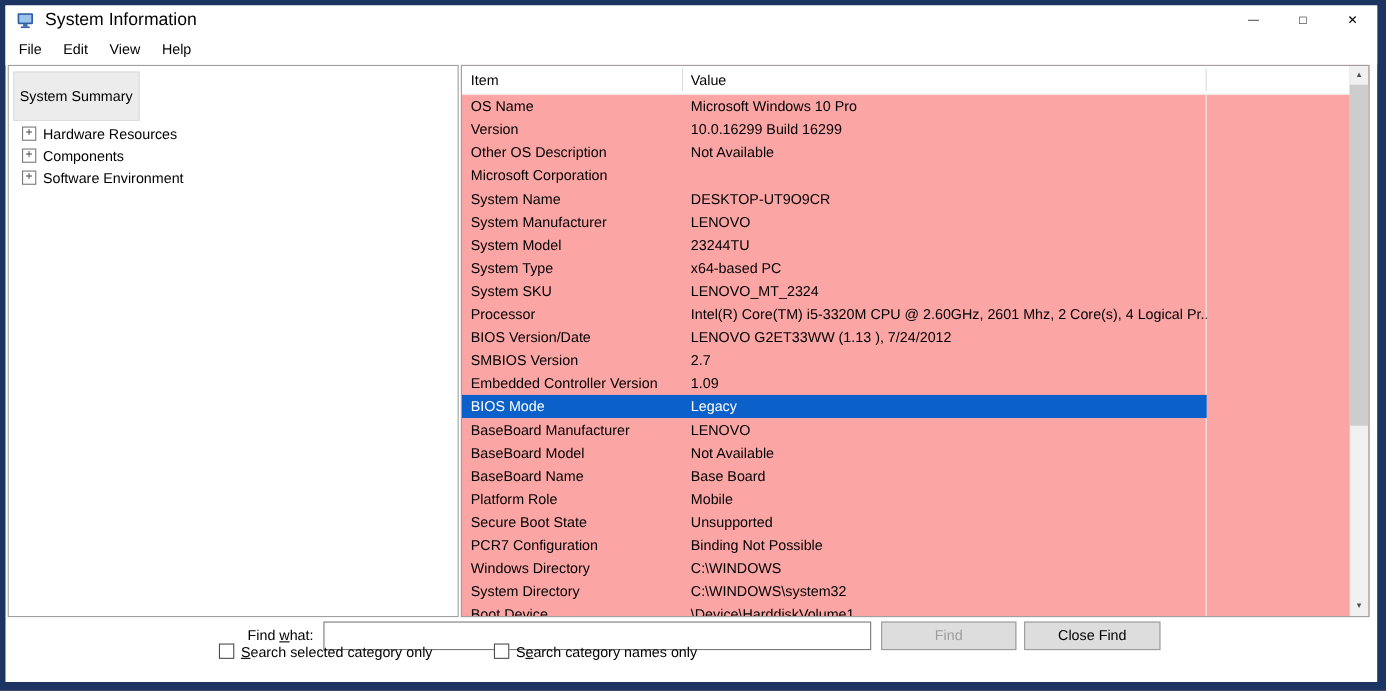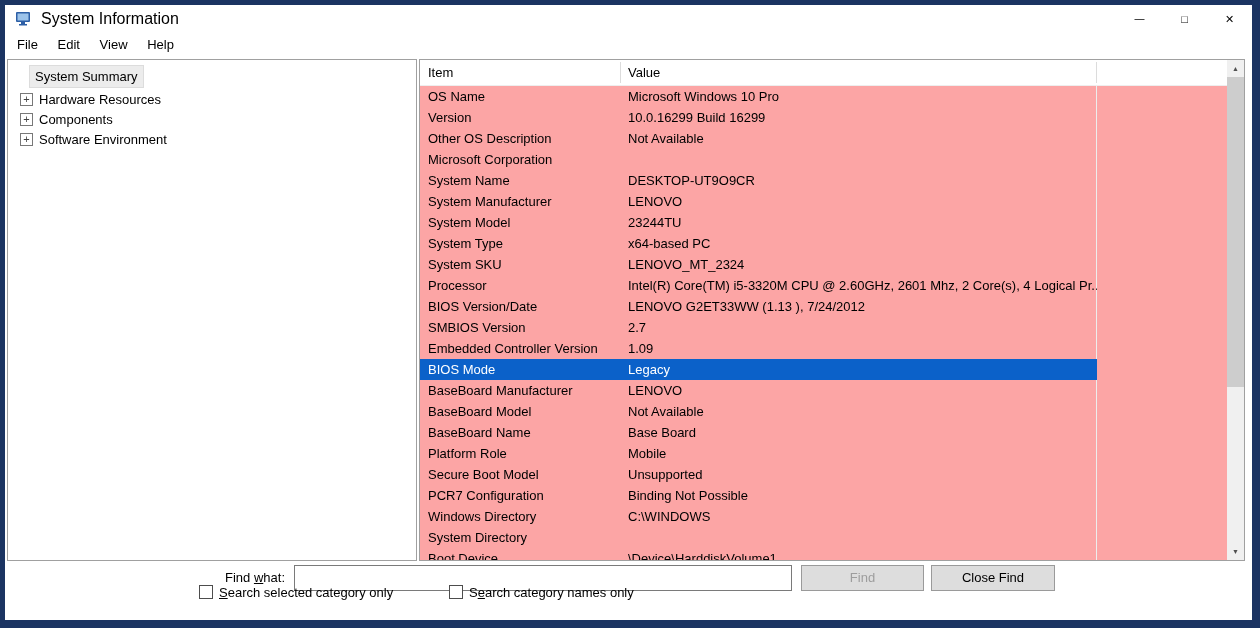--- a/index.html
+++ b/index.html
@@ -28,21 +28,21 @@
   
   .menubar{position:absolute;left:0;top:28px;right:0;height:26px;background:#fff;padding-left:4px;}
   .menu-item{display:inline-block;padding:0 8px;line-height:24px;font-size:13px;}
   
   .tree-panel{
     position:absolute;left:2px;top:54px;width:410px;height:502px;
     background:#fff;border:1px solid var(--panel-border,#a0a0a0);box-sizing:border-box;
     overflow:hidden;
   }
   .tree-root{
-    display:inline-block;margin:5px 0 2px 21px;padding:3px 5px;
+    display:inline-block;margin:5px 0 2px 4px;padding:14px 5px;
     background:#ececec;border:1px solid #dcdcdc;font-size:13px;
   }
   .tree-item{height:20px;line-height:20px;padding-left:12px;white-space:nowrap;}
   .expand-box{
     display:inline-block;width:11px;height:11px;box-sizing:content-box;
     border:1px solid #787878;background:#fff;color:#444;
     font-size:11px;line-height:10px;text-align:center;vertical-align:middle;
     margin-right:6px;margin-top:-2px;
   }
   .table-panel{
@@ -213,33 +213,34 @@
   </div>
         <div class="trow">
     <span class="cell-item">BaseBoard Name</span>
     <span class="cell-value">Base Board</span>
   </div>
         <div class="trow">
     <span class="cell-item">Platform Role</span>
     <span class="cell-value">Mobile</span>
   </div>
         <div class="trow">
-    <span class="cell-item">Secure Boot Model</span>
+    <span class="cell-item">Secure Boot State</span>
     <span class="cell-value">Unsupported</span>
   </div>
         <div class="trow">
     <span class="cell-item">PCR7 Configuration</span>
     <span class="cell-value">Binding Not Possible</span>
   </div>
         <div class="trow">
     <span class="cell-item">Windows Directory</span>
     <span class="cell-value">C:\WINDOWS</span>
   </div>
         <div class="trow">
     <span class="cell-item">System Directory</span>
+    <span class="cell-value">C:\WINDOWS\system32</span>
   </div>
         <div class="trow">
     <span class="cell-item">Boot Device</span>
     <span class="cell-value">\Device\HarddiskVolume1</span>
   </div>
       </div>
     <div class="vscroll">
       <div class="sb-btn sb-up">▲</div>
       <div class="sb-thumb"></div>
       <div class="sb-btn sb-down">▼</div>

